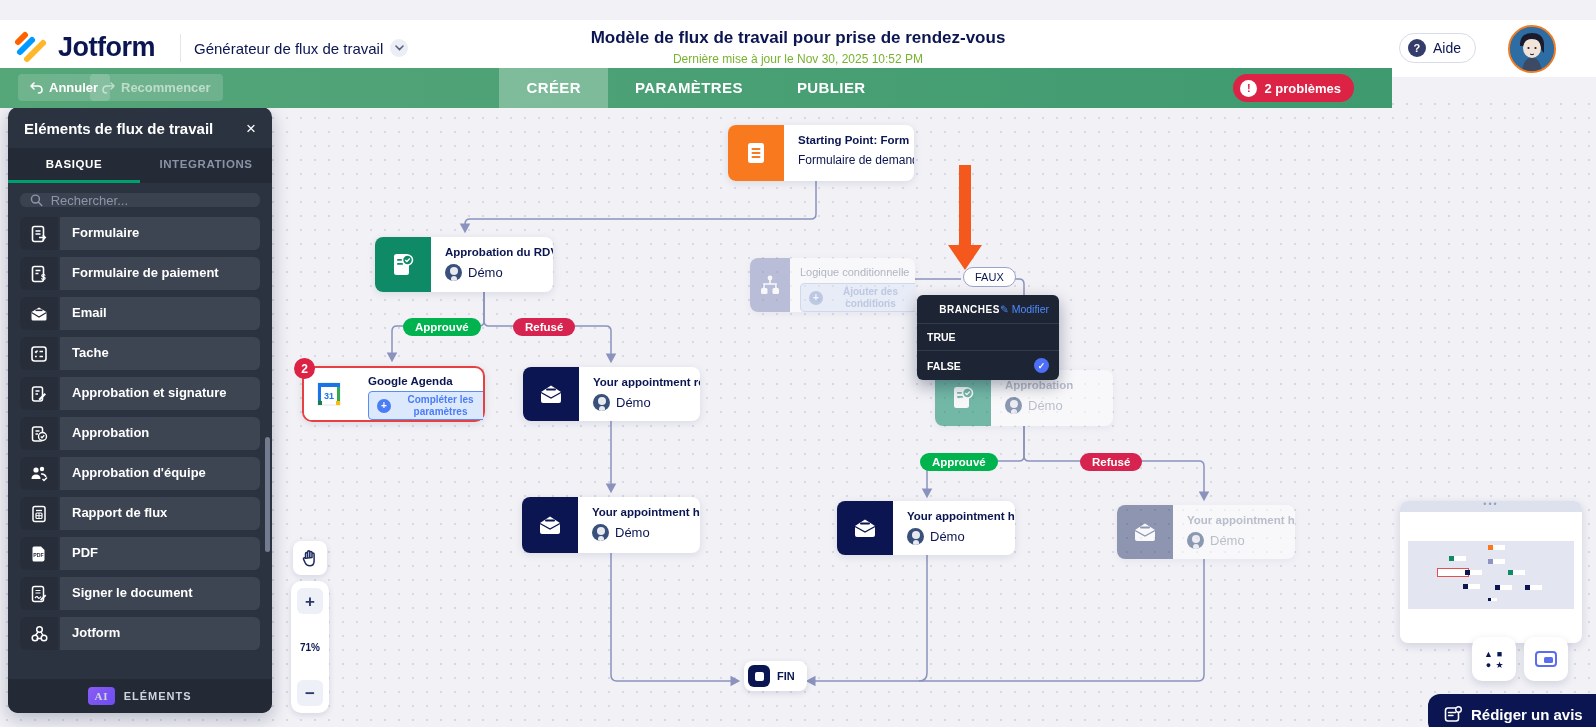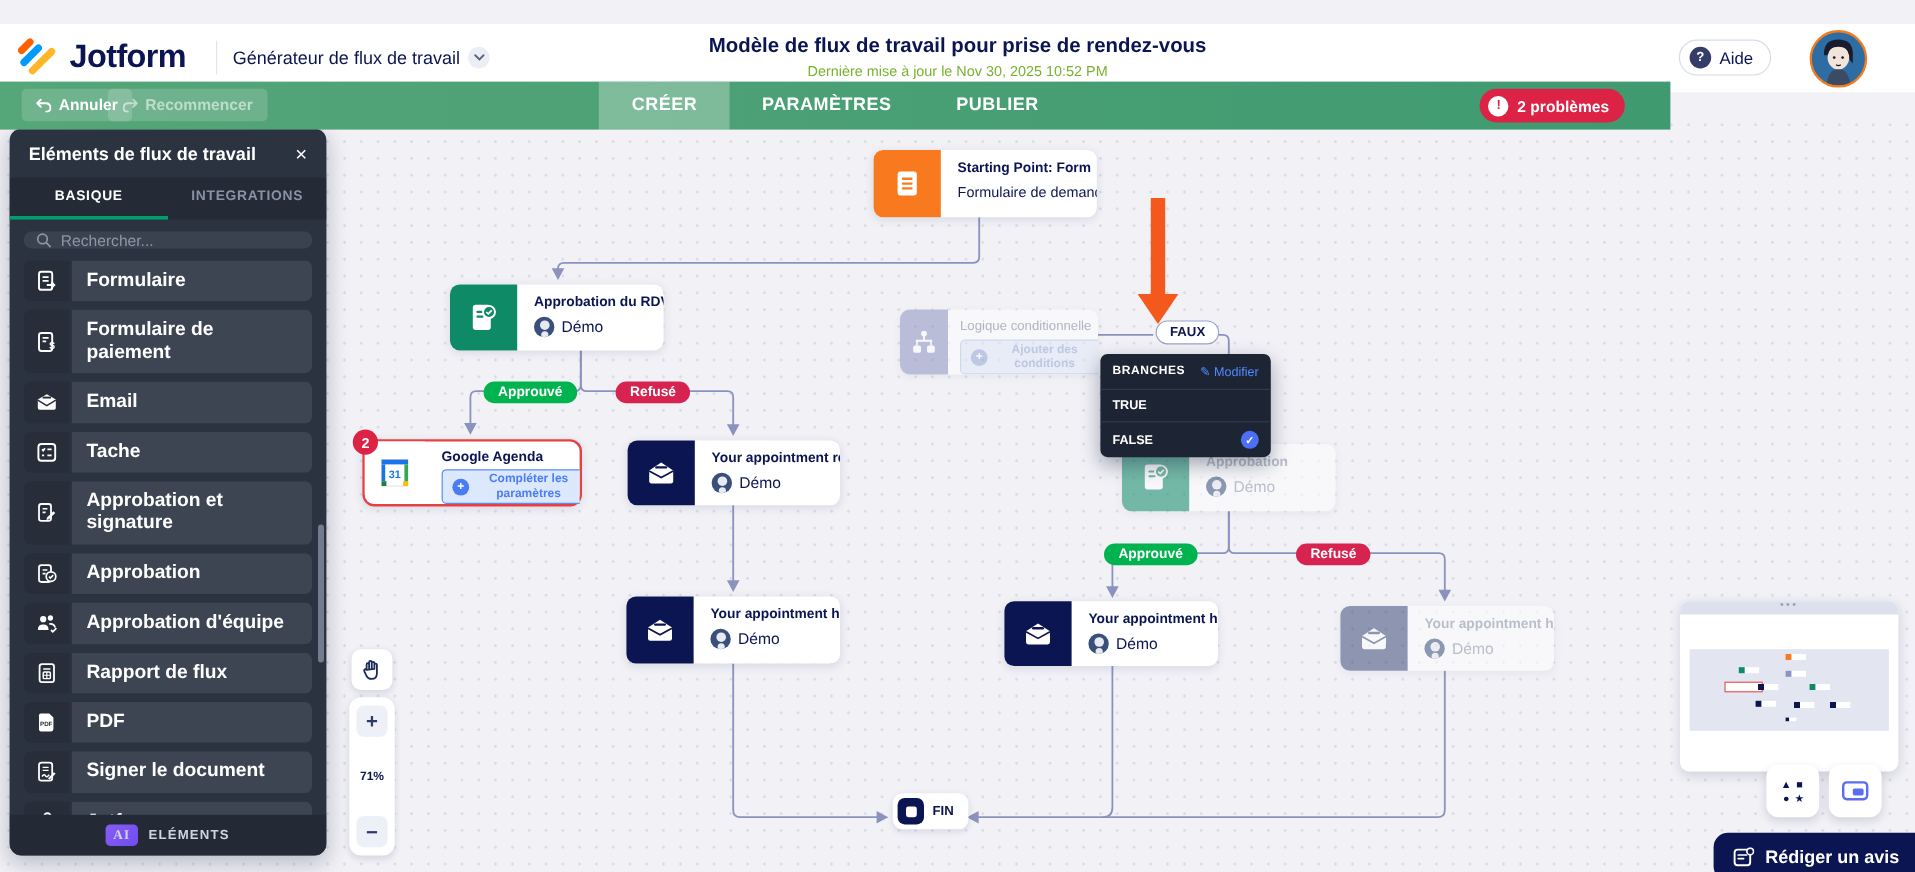--- a/index.html
+++ b/index.html
@@ -43,33 +43,33 @@
   .node .nsub { font-size:12px; color:#0a1551; margin-top:7px; white-space:nowrap; }
   .assignee { display:flex; align-items:center; gap:6px; margin-top:6px; }
   .assignee .av { width:17px; height:17px; border-radius:50%; background:#39507a; flex:none; position:relative; overflow:hidden; }
   .assignee .av::after { content:""; position:absolute; left:4.5px; top:3px; width:8px; height:8px; border-radius:50%; background:#e8eaf2; box-shadow:0 8px 0 -1px #e8eaf2; }
   .assignee span { font-size:13px; color:#0a1551; }
   .faded { opacity:.55; }
 
   .branch-pill { position:absolute; z-index:6; color:#fff; font-size:11.5px; font-weight:bold; border-radius:12px; padding:3px 12px; }
   .pill-green { background:#00b34f; }
   .pill-red { background:#d6234f; }
-  #faux-pill { position:absolute; z-index:6; background:#fff; border:1.5px solid #9aa3c9; border-radius:13px; padding:3px 11px; font-size:11px; font-weight:bold; color:#0a1551; }
+  #faux-pill { position:absolute; z-index:6; background:#fff; border:1.5px solid #9aa3c9; border-radius:13px; padding:3px 11px; font-size:11px; font-weight:normal; color:#0a1551; }
 
   
   #node-agenda { border:2px solid #e74040; border-radius:10px; }
   #agenda-badge { position:absolute; left:-10px; top:-10px; width:21px; height:21px; border-radius:50%; background:#dc2245; color:#fff; font-size:12px; font-weight:bold; display:flex; align-items:center; justify-content:center; z-index:7; }
   .cfg-btn { display:flex; align-items:center; gap:5px; background:#dce8fb; border:1px solid #5a8bf7; border-radius:4px; color:#4a7df5; font-size:10px; font-weight:bold; padding:2px 8px; line-height:1.15; cursor:pointer; font-family:inherit; text-align:center; }
   .plus-dot { width:14px; height:14px; border-radius:50%; background:#4a7df5; color:#fff; font-size:10px; display:flex; align-items:center; justify-content:center; flex:none; }
   .cfg-gray { background:#e2e8f6; border:1px solid #b7c4e4; color:#93a7d4; }
   .cfg-gray .plus-dot { background:#93a7d4; }
 
   
   #branch-dd { position:absolute; z-index:20; width:142px; background:#1d2433; border-radius:6px; box-shadow:0 6px 16px rgba(10,20,50,.35); overflow:hidden; }
-  #branch-dd .dd-head { display:flex; justify-content:space-between; align-items:center; padding:8px 10px; }
+  #branch-dd .dd-head { display:flex; justify-content:flex-end; align-items:center; padding:8px 10px; }
   #branch-dd .dd-head b { color:#fff; font-size:10px; letter-spacing:.5px; }
   #branch-dd .dd-mod { color:#4e8bff; font-size:10.5px; cursor:pointer; }
   #branch-dd .dd-row { border-top:1px solid #323b4c; padding:7px 10px; color:#fff; font-size:10.5px; font-weight:bold; display:flex; justify-content:space-between; align-items:center; cursor:pointer; }
   .chk-circle { width:15px; height:15px; border-radius:50%; background:#4d6ef6; color:#fff; font-size:9px; display:flex; align-items:center; justify-content:center; }
 
   
   #node-fin { position:absolute; display:flex; align-items:center; gap:7px; background:#fff; border-radius:8px; box-shadow:0 2px 6px rgba(20,20,80,.12); padding:4px 12px 4px 4px; z-index:5; }
   #fin-ic { width:22px; height:22px; border-radius:6px; background:#0a1551; display:flex; align-items:center; justify-content:center; }
   #fin-ic i { display:block; width:9px; height:9px; background:#fff; border-radius:2px; }
   #node-fin span { font-size:11px; font-weight:bold; color:#0a1551; }
@@ -85,21 +85,21 @@
   #panel-tabs { display:flex; height:35px; background:#242b37; }
   .p-tab { flex:1; text-align:center; line-height:32px; font-size:11.5px; font-weight:bold; letter-spacing:.6px; color:#8a93a5; cursor:pointer; position:relative; }
   .p-tab.active { color:#fff; }
   .p-tab.active::after { content:""; position:absolute; left:0; right:0; bottom:0; height:3px; background:#00a06e; }
   #panel-search { margin:10px 12px 8px; height:14px; background:#3a424f; border-radius:6px; display:flex; align-items:center; gap:8px; padding:0 10px; }
   #panel-search input { background:transparent; border:none; outline:none; color:#c9d0dc; font-size:13px; width:100%; font-family:inherit; }
   #panel-search input::placeholder { color:#8d96a8; }
   #items { padding:2px 12px 0; display:flex; flex-direction:column; gap:7px; }
   .item { display:flex; gap:2px; border-radius:6px; overflow:hidden; cursor:grab; }
   .item .ibox { width:38px; background:#272e3a; display:flex; align-items:center; justify-content:center; flex:none; }
-  .item .ilabel { flex:1; background:#3d4552; color:#fff; font-weight:bold; font-size:16px; padding:8px 12px; line-height:1.15; display:flex; align-items:center; min-height:33px; }
+  .item .ilabel { flex:1; background:#3d4552; color:#fff; font-weight:bold; font-size:13px; padding:8px 12px; line-height:1.15; display:flex; align-items:center; min-height:33px; }
   #panel-foot { position:absolute; left:0; right:0; bottom:0; height:34px; background:#232a35; display:flex; align-items:center; justify-content:center; gap:9px; cursor:pointer; }
   #ai-badge { background:linear-gradient(135deg,#8a5cf6,#6d4df0); color:#fff; font-size:10px; font-weight:bold; border-radius:4px; padding:3px 6px;font-family:Liberation Serif, serif; }
   #panel-foot span { color:#cfd5de; font-size:11px; font-weight:bold; letter-spacing:1px; }
   #panel-scroll { position:absolute; right:2px; top:330px; width:5px; height:115px; background:#727c8e; border-radius:3px; }
 
   
   #hand-btn { position:absolute; left:293px; top:541px; width:34px; height:34px; background:#fff; border-radius:8px; box-shadow:0 2px 6px rgba(20,20,80,.12); display:flex; align-items:center; justify-content:center; z-index:10; cursor:pointer; }
   #zoom-box { position:absolute; left:291px; top:581px; width:38px; height:132px; background:#fff; border-radius:10px; box-shadow:0 2px 6px rgba(20,20,80,.12); z-index:10; display:flex; flex-direction:column; align-items:center; padding:7px 0; justify-content:space-between; }
   .z-btn { width:26px; height:26px; border:none; border-radius:6px; background:#eef0f8; color:#2b3a6b; font-size:17px; font-weight:bold; cursor:pointer; line-height:1; font-family:inherit; }
   #zoom-val { font-size:10px; font-weight:bold; color:#0a1551; }

